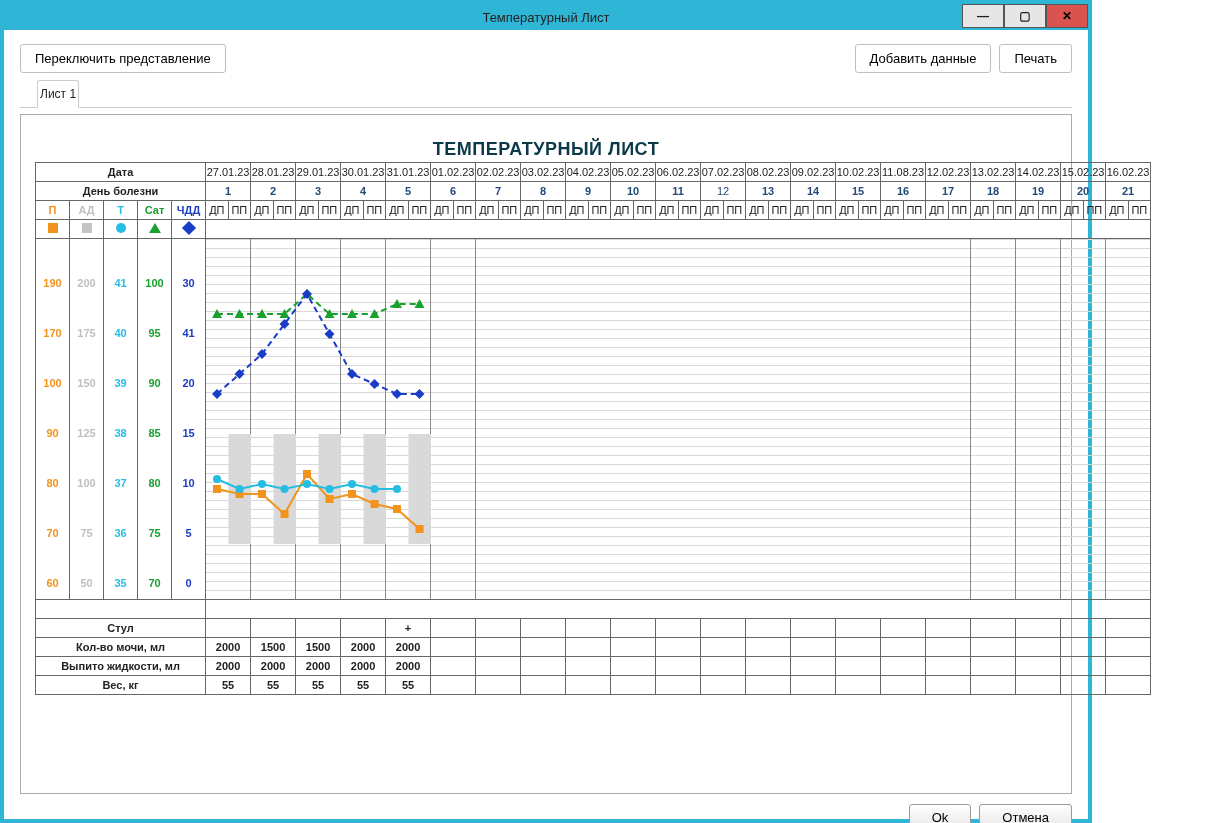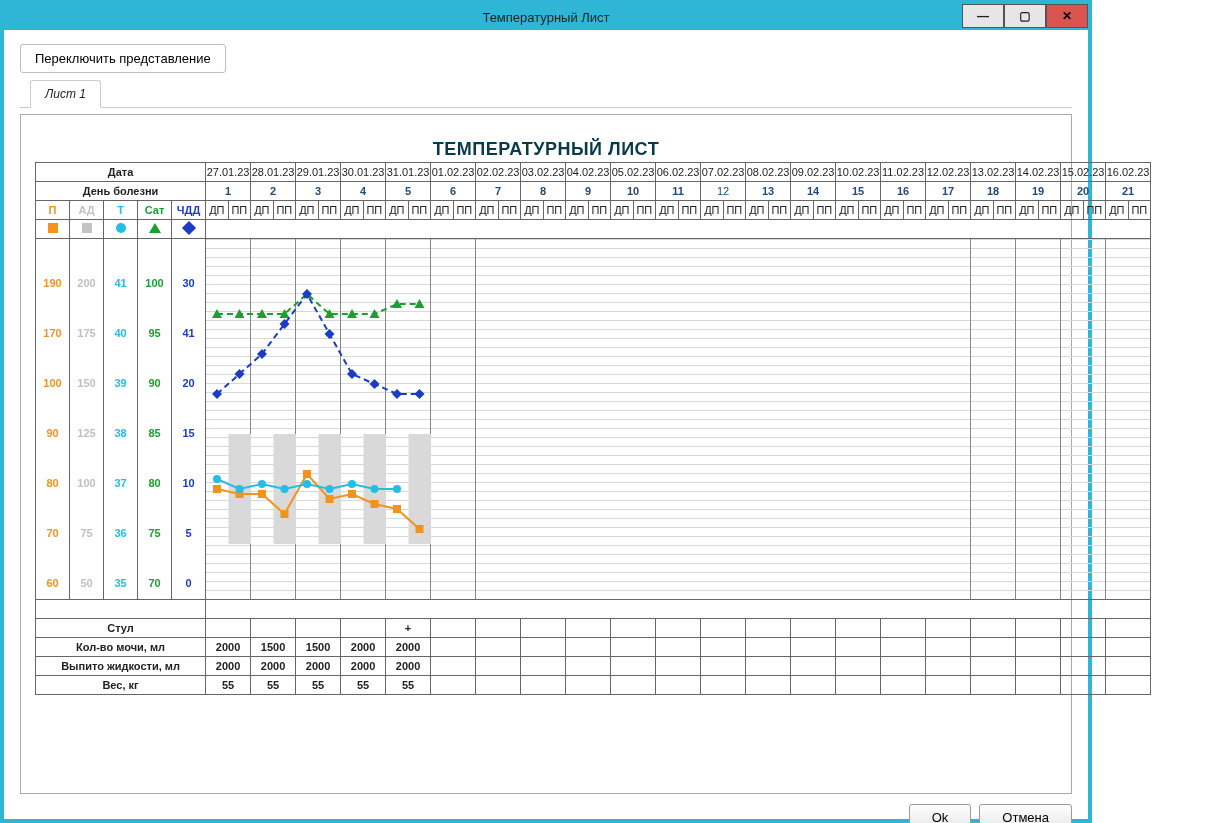--- a/index.html
+++ b/index.html
@@ -7,21 +7,21 @@
 .titlebar{height:26px;background:#2fb6d6;display:flex;align-items:center;justify-content:center;position:relative;color:#222;}
 .titlebar .caption{font-size:13px;}
 .win-controls{position:absolute;right:0;top:0;height:24px;display:flex;}
 .win-controls div{width:40px;height:22px;border:1px solid #555;display:flex;align-items:center;justify-content:center;font-weight:bold;}
 .win-min{background:#e6e6e6;} .win-max{background:#e6e6e6;} .win-close{background:#d9534f;color:#000;}
 .content{padding:14px 16px 2px 16px;box-sizing:border-box;height:calc(100% - 26px);}
 .toolbar{display:flex;justify-content:space-between;margin-bottom:6px;}
 button.tool{border:1px solid #bfbfbf;border-radius:3px;background:#fff;padding:6px 14px;font-size:13px;cursor:pointer;}
 .toolbar-right{display:flex;gap:8px;}
 .tabs{border-bottom:1px solid #ccc;margin-bottom:6px;}
-.tab{display:inline-block;padding:6px 14px;border:1px solid #ccc;border-bottom:1px solid #fff;border-top-left-radius:3px;border-top-right-radius:3px;background:#fff;margin-left:10px;position:relative;top:1px;font-size:12px;font-style:italic;}
+.tab{display:inline-block;padding:6px 2px;border:1px solid #ccc;border-bottom:1px solid #fff;border-top-left-radius:3px;border-top-right-radius:3px;background:#fff;margin-left:17px;position:relative;top:1px;font-size:12px;}
 .sheet{border:1px solid #aaa;background:#fff;padding:20px 14px 14px 14px;height:680px;box-sizing:border-box;}
 .sheet h1{text-align:center;font-size:18px;color:#0a3a4a;margin:4px 0 2px 0;letter-spacing:.5px;}
 .sheet .sub{text-align:center;font-size:13px;color:#7a7a7a;margin-bottom:14px;}
 table.tsheet{border-collapse:collapse;width:100%;table-layout:fixed;}
 table.tsheet td,table.tsheet th{border:1px solid #666;text-align:center;font-size:11px;height:18px;overflow:hidden;padding:0;}
 table.tsheet .date{width:45px;}
 td.scale{width:34px;font-weight:bold;}
 td.scale.orange{color:#f2931d;} td.scale.grey{color:#c0c0c0;} td.scale.cyan{color:#26bde2;} td.scale.green{color:#1aa02e;} td.scale.blue{color:#1a3cc6;}
 .leg{display:inline-block;width:10px;height:10px;}
 .leg.sq-orange{background:#f2931d;}
@@ -48,20 +48,24 @@
     <div class="win-controls">
       <div class="win-min">—</div>
       <div class="win-max">▢</div>
       <div class="win-close">✕</div>
     </div>
   </div>
   <div class="content">
 
     <div class="toolbar">
       <button class="tool">Переключить представление</button>
+      <div class="toolbar-right">
+        <button class="tool">Добавить данные</button>
+        <button class="tool">Печать</button>
+      </div>
     </div>
 
     <div class="tabs">
       <div class="tab">Лист 1</div>
     </div>
 
     <div class="sheet">
       <h1>ТЕМПЕРАТУРНЫЙ ЛИСТ</h1>
 
       <table class="tsheet" id="mainTable">
@@ -125,21 +129,21 @@
               <td colspan="2" class="date">01.02.23</td>
               <td colspan="2" class="date">02.02.23</td>
               <td colspan="2" class="date">03.02.23</td>
               <td colspan="2" class="date">04.02.23</td>
               <td colspan="2" class="date">05.02.23</td>
               <td colspan="2" class="date">06.02.23</td>
               <td colspan="2" class="date">07.02.23</td>
               <td colspan="2" class="date">08.02.23</td>
               <td colspan="2" class="date">09.02.23</td>
               <td colspan="2" class="date">10.02.23</td>
-              <td colspan="2" class="date">11.02.23</td>
+              <td colspan="2" class="date">11.08.23</td>
               <td colspan="2" class="date">12.02.23</td>
               <td colspan="2" class="date">13.02.23</td>
               <td colspan="2" class="date">14.02.23</td>
               <td colspan="2" class="date">15.02.23</td>
               <td colspan="2" class="date">16.02.23</td>
             </tr>
             <tr>
               <td colspan="5" style="font-weight: bold;">День болезни</td>
               <td colspan="2" style="font-weight: bold; color: rgb(36, 74, 122);">1</td>
               <td colspan="2" style="font-weight: bold; color: rgb(36, 74, 122);">2</td>

